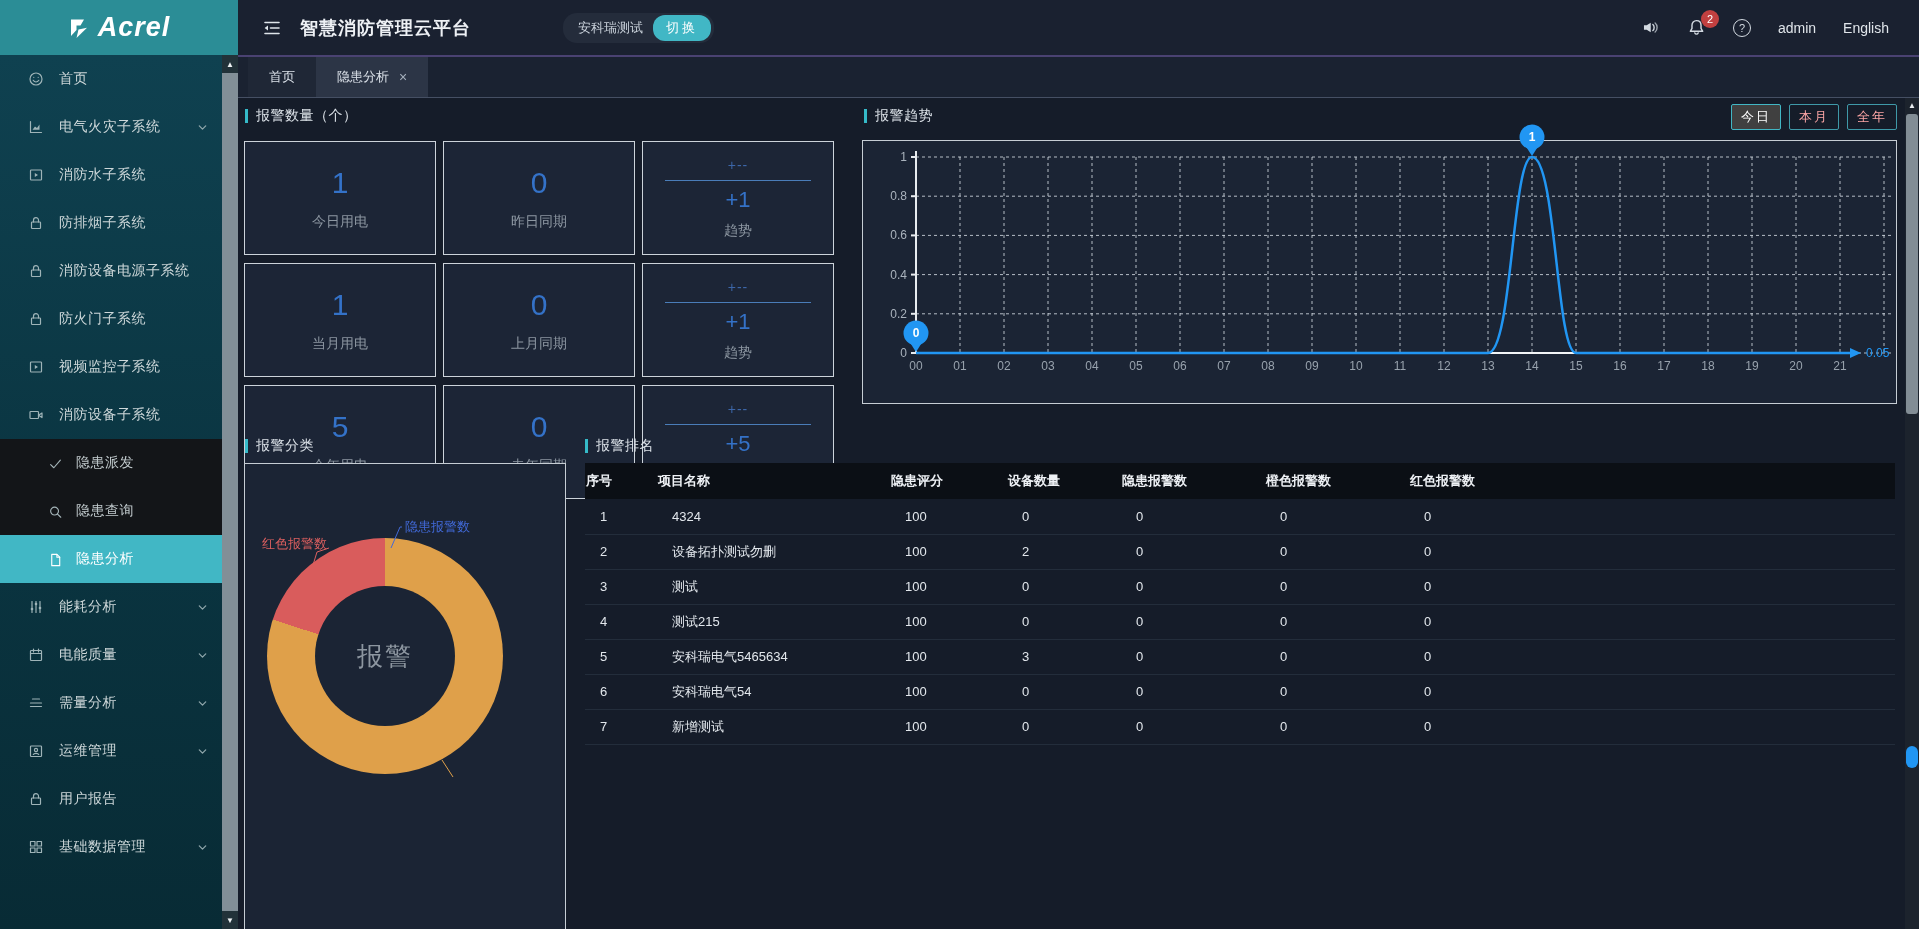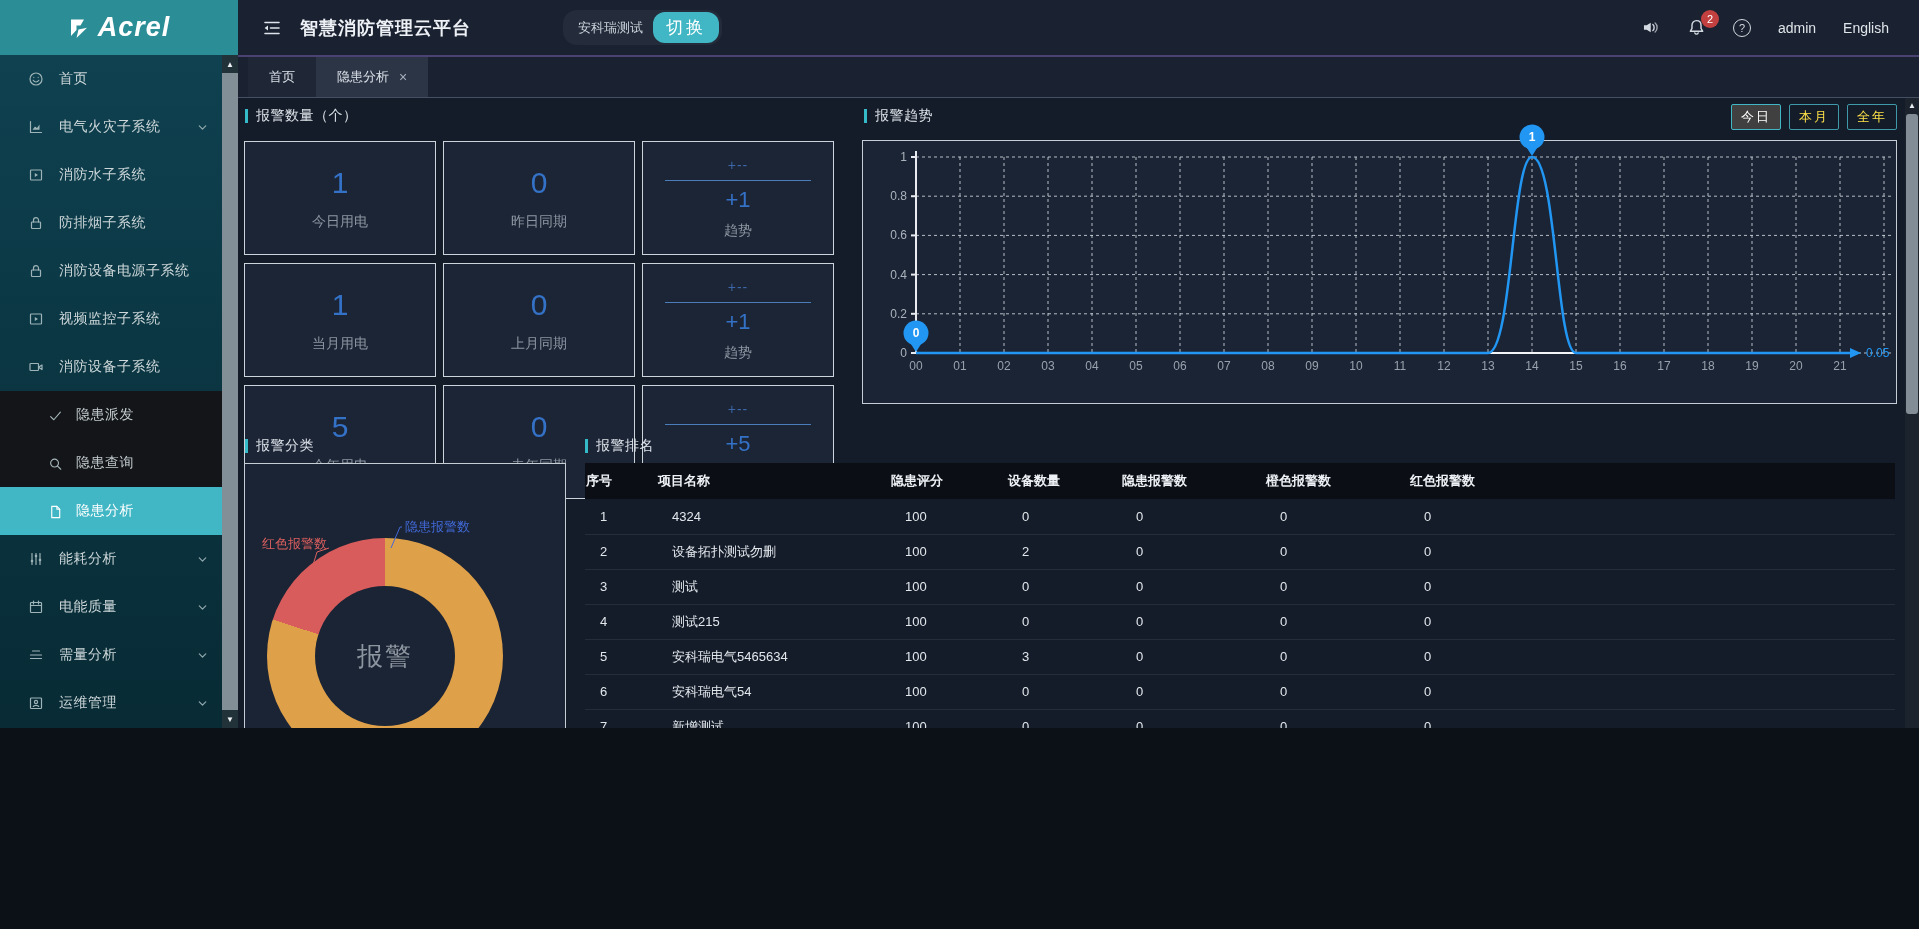--- a/index.html
+++ b/index.html
@@ -1,30 +1,30 @@
 <!DOCTYPE html>
 <html style="--cat-blue: #4169d8; --cat-red: #dc5f5f;"><head>
 <meta charset="utf-8">
 <style>
   * { margin:0; padding:0; box-sizing:border-box; }
   html,body { background:#0c1118; }
   .app {
-    position:relative; width:1919px; height:728px; overflow:hidden;
+    position:relative; width:1919px; height:929px; overflow:hidden;
     background:#151c29; font-family:"Liberation Sans","DejaVu Sans",sans-serif;
     color:#e3e8ee; -webkit-font-smoothing:antialiased;
   }
   
   .header { position:absolute; top:0; left:0; right:0; height:55px; background:#1a2130; display:flex; align-items:center; z-index:30; }
   .logo { width:238px; height:55px; background:#2b8d96; display:flex; align-items:center; justify-content:center; gap:6px; flex:0 0 auto; }
   .logo-text { color:#fff; font-size:27px; font-weight:bold; font-style:italic; letter-spacing:1px; }
   .collapse { margin-left:24px; color:#dfe5ea; display:flex; cursor:pointer; }
   .app-title { margin-left:18px; font-size:18px; font-weight:bold; color:#eef1f5; letter-spacing:1px; }
   .switcher { margin-left:92px; display:flex; align-items:center; background:#242c3b; border-radius:14px; padding:2px 3px 2px 15px; gap:10px; }
   .switcher-name { font-size:13px; color:#c9d1da; }
-  .switch-btn { background:#41b7c5; color:#fff; border:none; border-radius:12px; padding:4px 13px; font-size:17px; letter-spacing:3px; cursor:pointer; }
+  .switch-btn { background:#41b7c5; color:#fff; border:none; border-radius:12px; padding:4px 13px; font-size:13px; letter-spacing:3px; cursor:pointer; }
   .header-right { margin-left:auto; display:flex; align-items:center; gap:27px; padding-right:30px; }
   .hicon { color:#d3dae1; display:flex; position:relative; cursor:pointer; }
   .badge { position:absolute; top:-8px; right:-13px; min-width:18px; height:18px; border-radius:9px; background:#c24040; color:#fff; font-size:11px; display:flex; align-items:center; justify-content:center; padding:0 4px; }
   .help-circle { width:18px; height:18px; border:1.4px solid #d3dae1; border-radius:50%; font-size:11px; display:flex; align-items:center; justify-content:center; color:#d3dae1; }
   .htext { font-size:14px; color:#e0e5ea; cursor:pointer; }
   
   .sidebar { position:absolute; top:55px; left:0; width:222px; bottom:0; background:linear-gradient(180deg,#0f4150 0%,#0a3440 55%,#082b35 100%); overflow:hidden; z-index:20; }
   .menu-item { height:48px; display:flex; align-items:center; padding:0 14px 0 28px; cursor:pointer; color:#cdd7d9; }
   .menu-item .icon { width:17px; height:17px; color:#9fb4b8; display:flex; flex:0 0 auto; }
   .mi-label { margin-left:14px; font-size:14px; letter-spacing:.5px; white-space:nowrap; }
@@ -53,21 +53,21 @@
   .cards { position:absolute; left:6px; top:43px; display:grid; grid-template-columns:repeat(3,192px); grid-auto-rows:114px; gap:8px 7px; }
   .card { background:#1c2536; border:1px solid #ccd3da; display:flex; flex-direction:column; align-items:center; justify-content:center; }
   .card-value { font-size:30px; color:#3472c8; }
   .card-label { font-size:14px; color:#8d97a2; margin-top:13px; }
   .trend-top { font-size:14px; color:#3c66a8; letter-spacing:1px; }
   .trend-divider { width:146px; height:1px; background:#4a7db9; margin:7px 0 6px; }
   .trend-value { font-size:22px; color:#3472c8; }
   .trend-card .card-label { margin-top:9px; }
   
   .range-buttons { position:absolute; right:22px; top:6px; display:flex; gap:8px; }
-  .range-btn { font-size:13px; padding:3px 9px; border:1px solid #3f99a8; color:#fde047; border-radius:2px; cursor:pointer; letter-spacing:2px; }
+  .range-btn { font-size:13px; padding:3px 9px; border:1px solid #3f99a8; color:#fca5a5; border-radius:2px; cursor:pointer; letter-spacing:2px; }
   .range-btn.active { background:#404040; border-color:#41b7c5; color:#fff; }
   .chart-panel { position:absolute; left:624px; top:42px; width:1035px; height:264px; border:1px solid #c6cdd4; background:#1b2434; }
   .chart-panel svg { overflow:visible; display:block; }
   .grid-line { stroke:rgba(226,233,239,.78); stroke-width:1; stroke-dasharray:3 3; }
   .axis-line { stroke:#e7ebef; stroke-width:2; }
   .axis-em { stroke:#f2f5f7; stroke-width:2; }
   .dataline { stroke:#2196f3; stroke-width:2.5; fill:none; }
   .arrowhead, .pin { fill:#2196f3; }
   .endlab { fill:#2196f3; font-size:12px; }
   .pinlab { fill:#fff; font-size:12px; font-weight:bold; }
@@ -185,20 +185,29 @@
         <span class="mi-label">防排烟子系统</span>
       </div>
       <div class="menu-item">
         <span class="icon ">
           <svg viewBox="0 0 16 16" width="16" height="16" fill="none" stroke="currentColor" stroke-width="1.2" stroke-linecap="round" stroke-linejoin="round">
             <rect x="3.5" y="7" width="9" height="6.5" rx="0.8"></rect>
             <path d="M5.5 7V5.2a2.5 2.5 0 0 1 5 0V7"></path>
           </svg>
         </span>
         <span class="mi-label">消防设备电源子系统</span>
+      </div>
+      <div class="menu-item">
+        <span class="icon ">
+          <svg viewBox="0 0 16 16" width="16" height="16" fill="none" stroke="currentColor" stroke-width="1.2" stroke-linecap="round" stroke-linejoin="round">
+            <rect x="3.5" y="7" width="9" height="6.5" rx="0.8"></rect>
+            <path d="M5.5 7V5.2a2.5 2.5 0 0 1 5 0V7"></path>
+          </svg>
+        </span>
+        <span class="mi-label">防火门子系统</span>
       </div>
       <div class="menu-item">
         <span class="icon ">
           <svg viewBox="0 0 16 16" width="16" height="16" fill="none" stroke="currentColor" stroke-width="1.2" stroke-linecap="round" stroke-linejoin="round">
             <rect x="2.5" y="3" width="11" height="10" rx="0.8"></rect>
             <path d="M6.8 5.9l3.2 2.1-3.2 2.1z" fill="currentColor" stroke="none"></path>
           </svg>
         </span>
         <span class="mi-label">视频监控子系统</span>
       </div>

